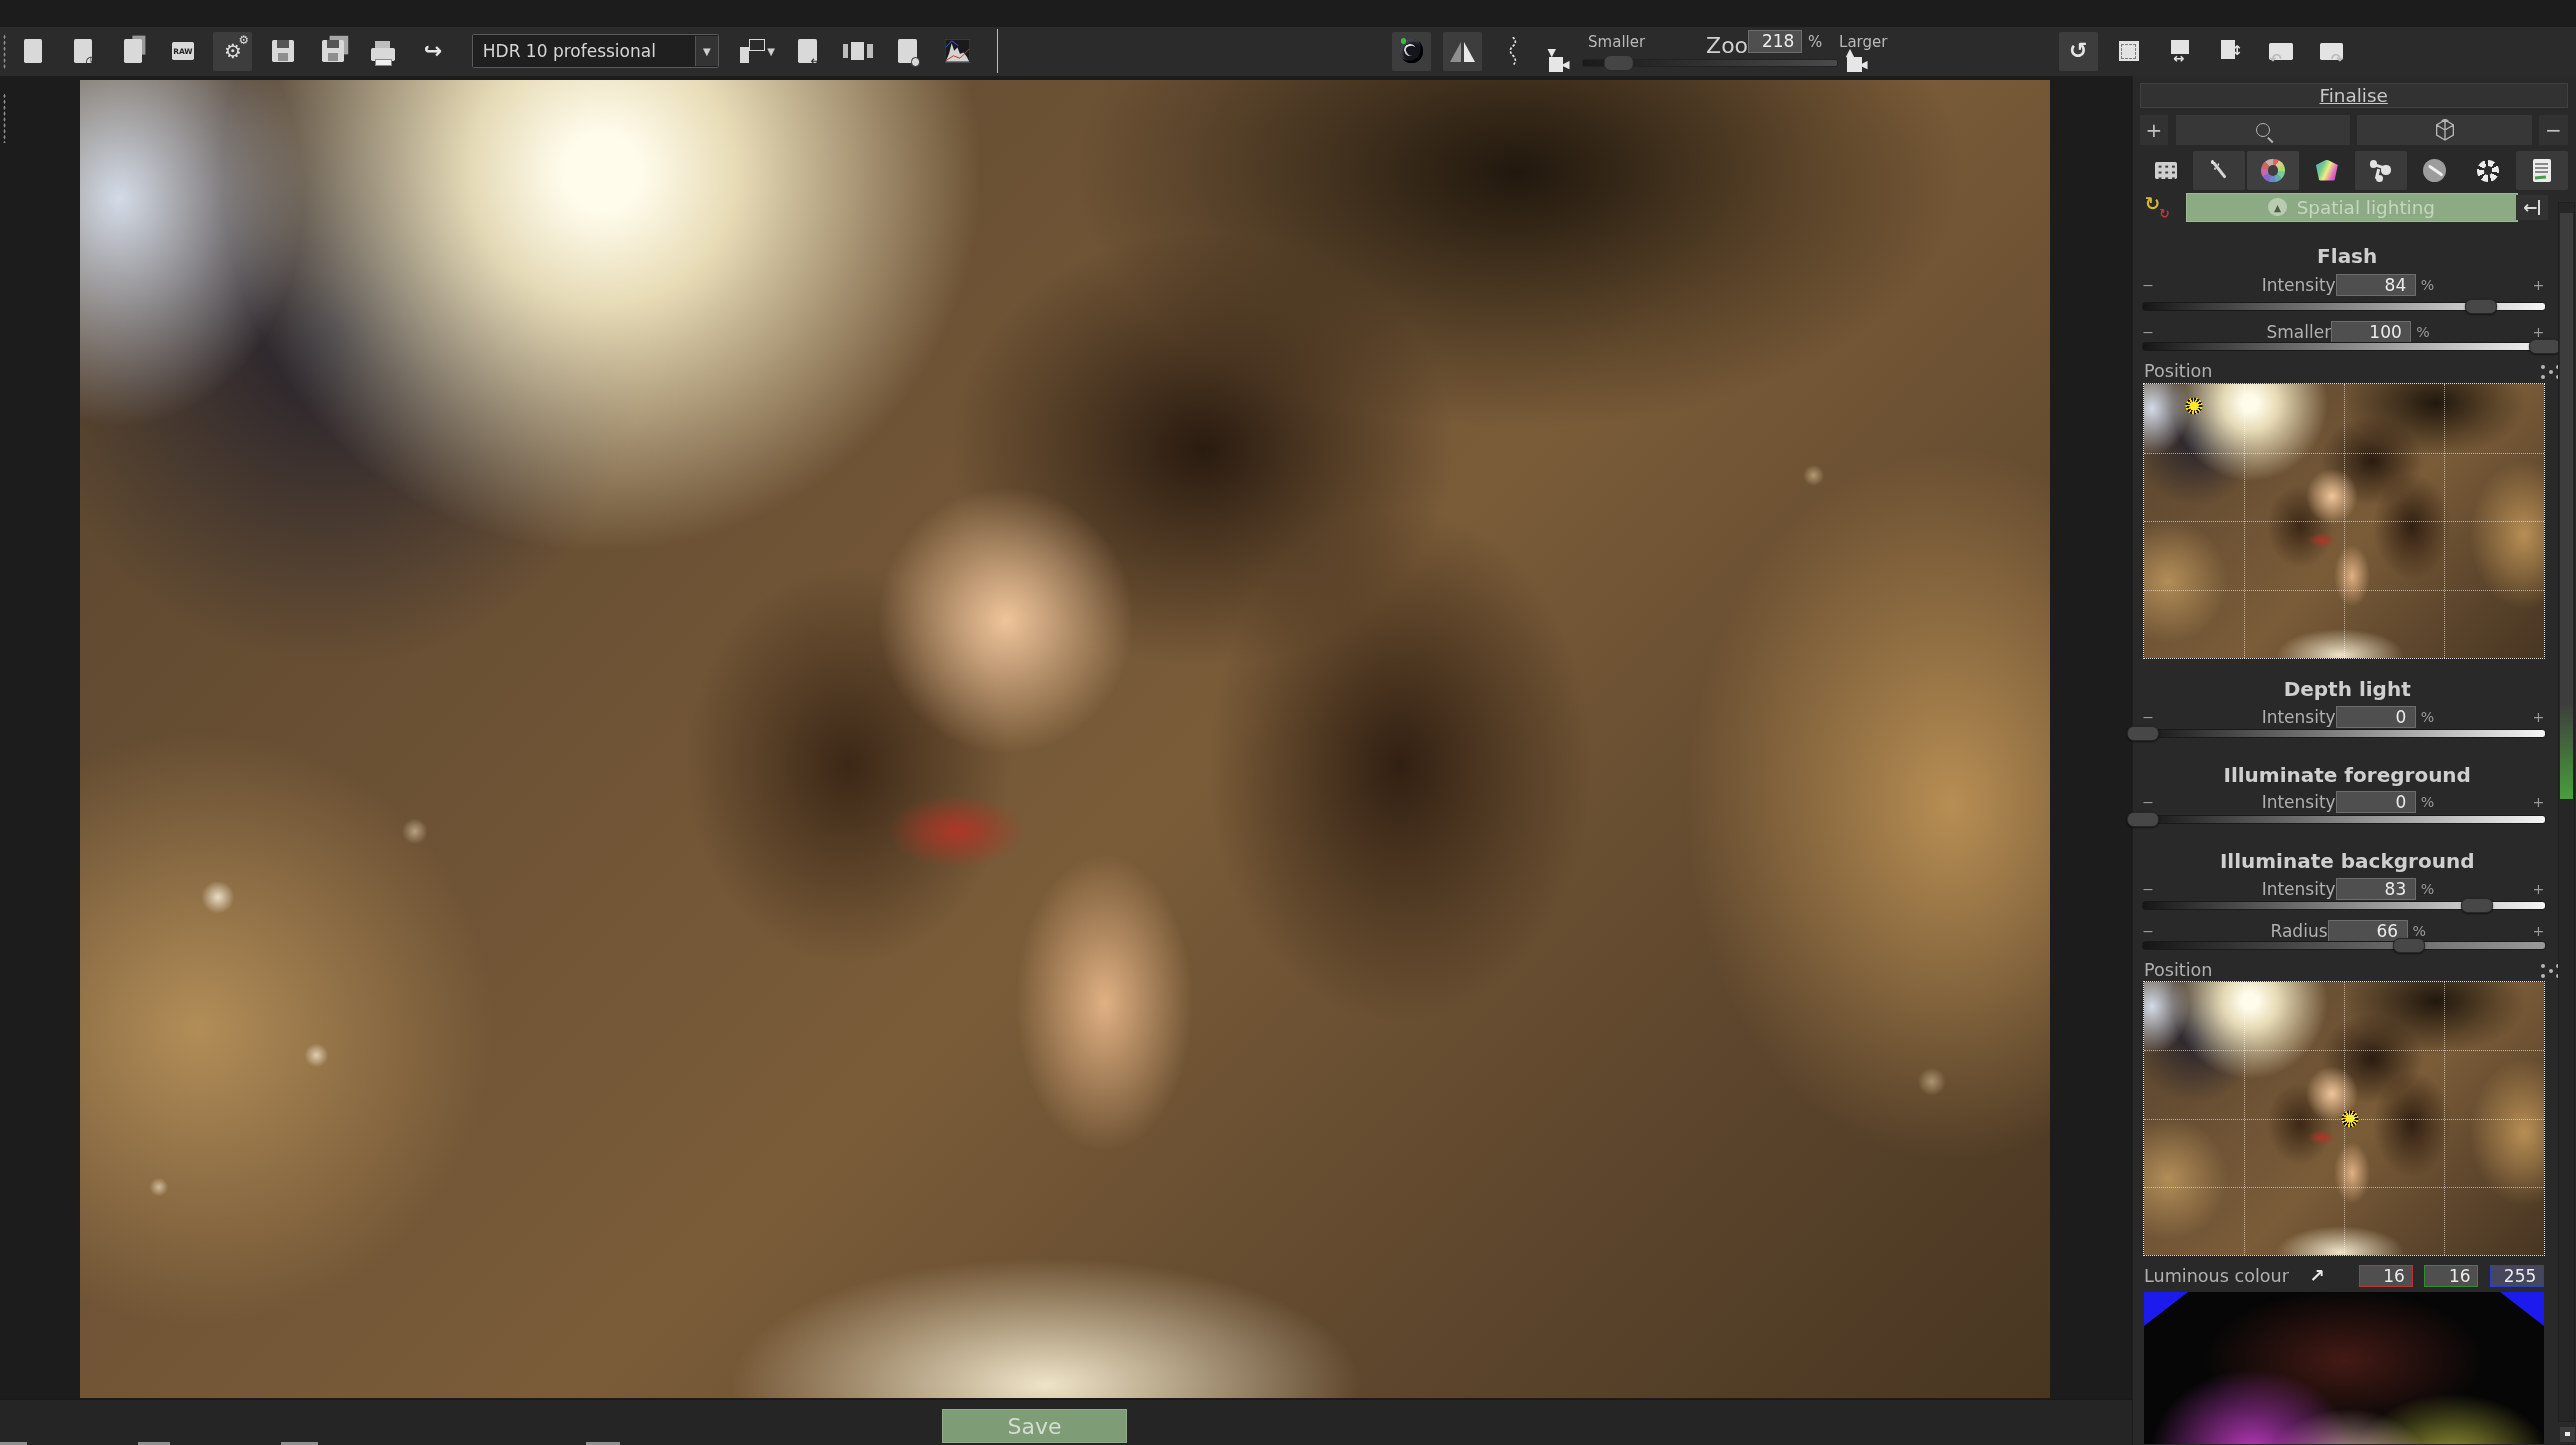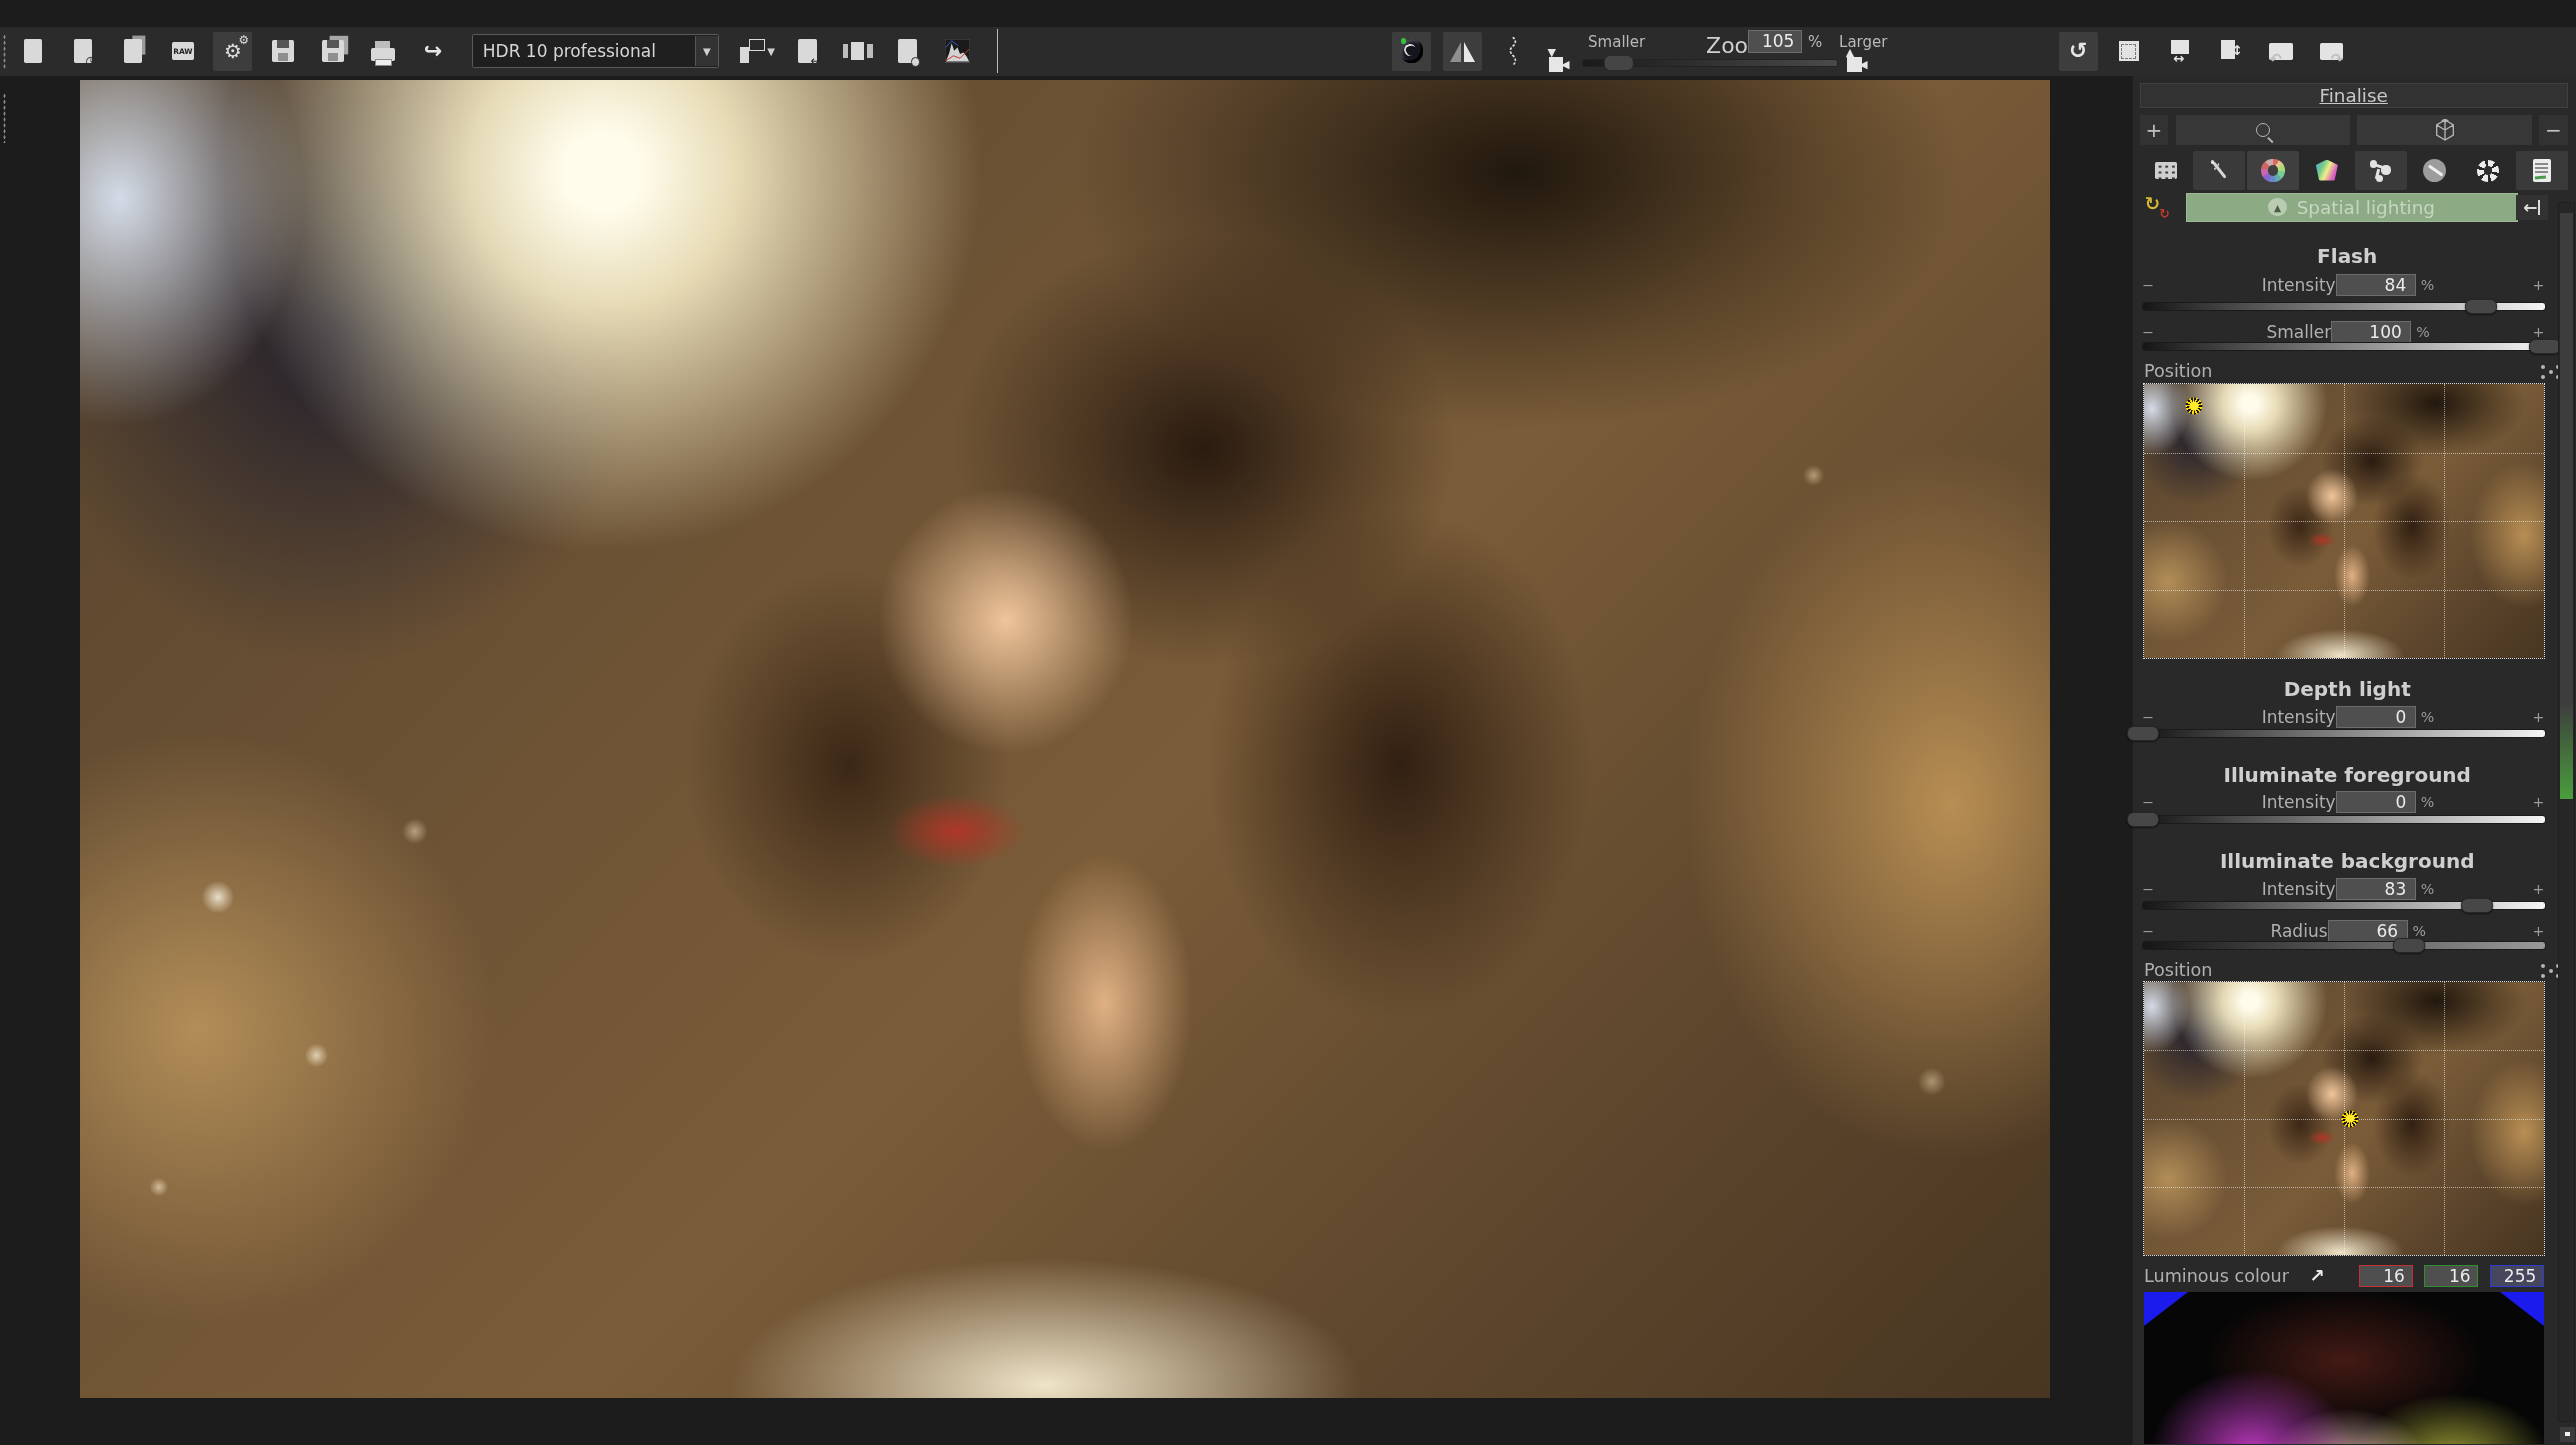--- a/index.html
+++ b/index.html
@@ -291,21 +291,21 @@
           <span class="flip"></span>
         </div>
       <div class="tbi">
         <svg width="11.7" height="28.5" viewBox="0 0 14 34">
           <path d="M7 0 Q13 6 7 11 Q1 16 7 22 Q13 28 7 34" stroke="#e0e0e0" stroke-width="2" fill="none" stroke-dasharray="3 2"></path>
         </svg>
       </div>
       <div class="zoomcluster">
         <span class="zc-label" style="left:44px;">Smaller</span>
         <span class="zc-label" style="left:162px;font-size:22px;color:#d0d0d0;">Zoom</span>
-        <span class="zc-box">105</span>
+        <span class="zc-box">218</span>
         <span class="zc-label" style="left:264px;">%</span>
         <span class="zc-label" style="left:295px;">Larger</span>
         <span class="zoomicon" style="left:1.7px;">
             <span class="sq"></span>
             <span class="t1">▼</span>
             <span class="t2">◀</span>
           </span>
         <div class="zc-track">
           <div class="zc-handle" style="left: 14%;"></div>
         </div>
@@ -347,20 +347,27 @@
   </div>
 
   <div class="canvas">
     <div class="grip" style="top:17px;height:50px;"></div>
     <div class="photo">
       <div class="photo-art"></div>
       <div class="bokeh"></div>
     </div>
   </div>
 
+  <div class="bottombar">
+    <div class="save-btn">Save</div>
+    <div class="frag" style="left:0;width:27px;"></div>
+    <div class="frag" style="left:138px;width:32px;"></div>
+    <div class="frag" style="left:281px;width:37px;"></div>
+    <div class="frag" style="left:586px;width:34px;"></div>
+  </div>
 
   <div class="panel">
     <div class="p-title">Finalise</div>
 
     <div class="p-ctrlrow">
       <div class="sq-btn">+</div>
       <div class="wide-box">
           <span class="mag"></span>
         </div>
       <div class="wide-box">

